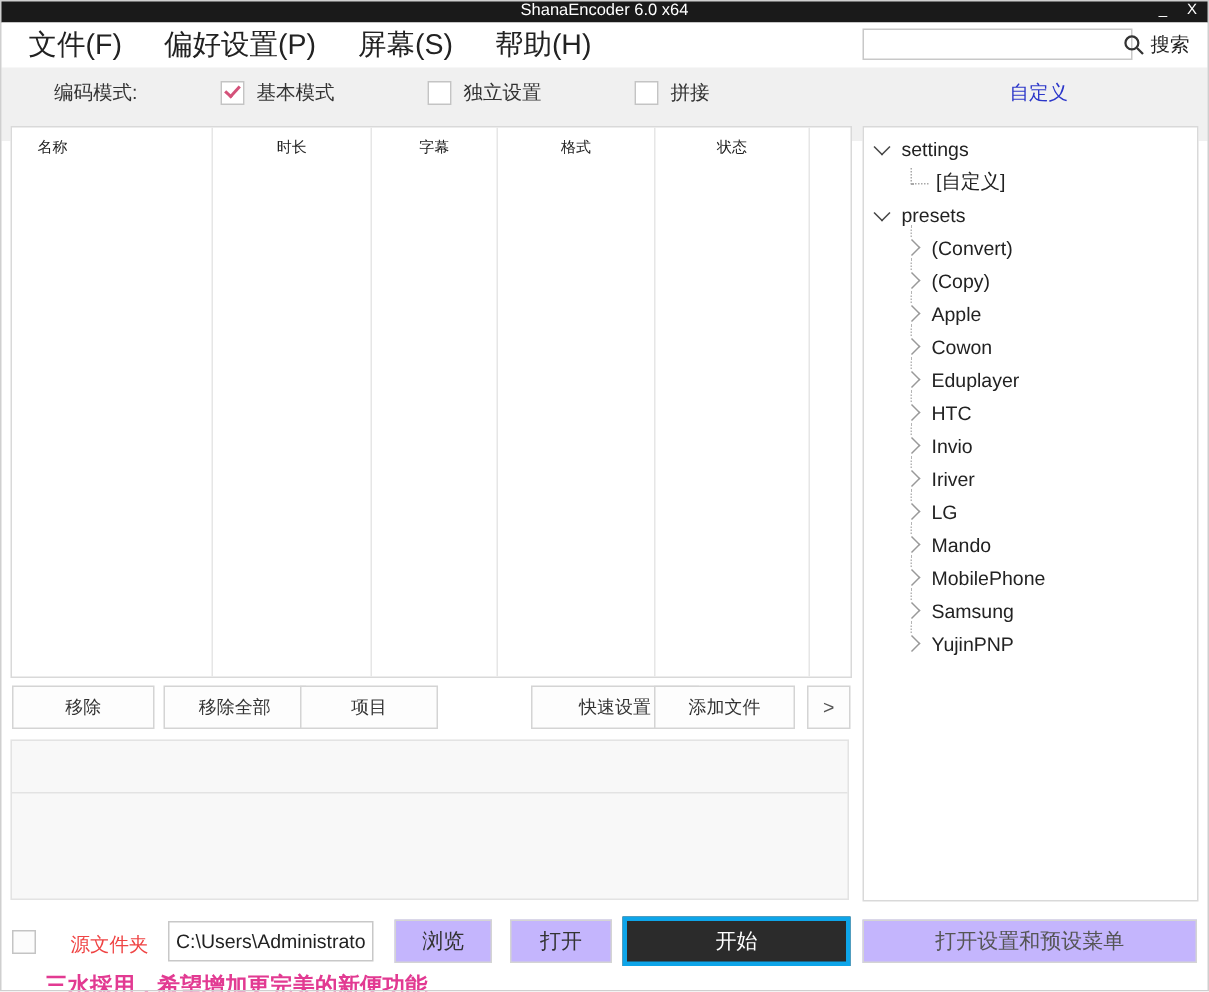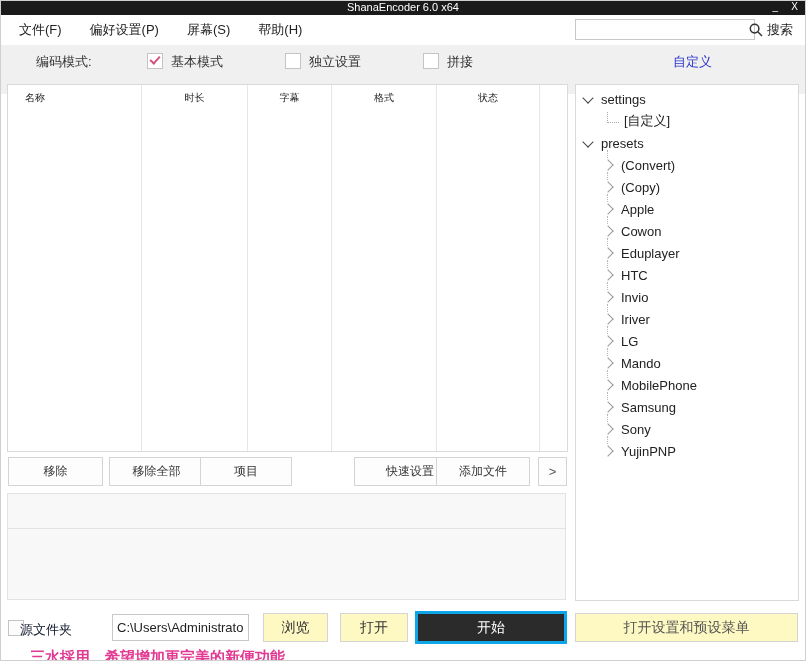--- a/index.html
+++ b/index.html
@@ -13,30 +13,30 @@
   
   .titlebar{position:absolute;left:0;top:0;width:806px;height:15px;background:#1a1a1a;color:#fff;}
   .titlebar .ttext{position:absolute;left:0;right:0;top:1px;text-align:center;font-size:11px;}
   .winbtn{position:absolute;top:0;font-size:10px;color:#fff;cursor:default;line-height:13px;}
   .btn-min{right:28px;}
   .btn-close{right:8px;}
 
   
   .menubar{position:absolute;left:1px;top:15px;width:804px;height:30px;background:#ffffff;}
   .menu-items{position:absolute;left:16px;top:0;height:30px;display:flex;align-items:center;}
-  .menu-item{font-size:13px;color:#222;margin-right:24px;padding:2px 2px;}
+  .menu-item{font-size:19px;color:#222;margin-right:24px;padding:2px 2px;}
   .searchbox{position:absolute;left:574px;top:4px;width:170px;height:19px;border:1px solid #c8c8c8;background:#fff;font-size:12px;padding:0 4px;outline:none;font-family:inherit;}
   .search-btn{position:absolute;left:748px;top:4px;height:22px;display:flex;align-items:center;font-size:13px;color:#222;}
   .search-btn svg{margin-right:4px;}
 
   
   .moderow{position:absolute;left:1px;top:45px;width:804px;height:49px;background:#f0f0f0;}
   .moderow .mlabel{position:absolute;left:35px;top:8px;font-size:13px;color:#333;}
   .opts{position:absolute;left:146px;top:0;height:34px;display:flex;align-items:center;}
-  .opt{display:flex;margin-right:62px;}
+  .opt{display:flex;align-items:center;margin-right:62px;}
   .box{position:relative;width:14px;height:14px;background:#fff;border:1px solid #c4c4c4;display:inline-block;}
   .tick{display:none;position:absolute;left:2px;top:2px;width:8px;height:4px;border-left:2px solid #d4527a;border-bottom:2px solid #d4527a;transform:rotate(-48deg);}
   .opt.checked .tick{display:block;}
   .olabel{margin-left:8px;font-size:13px;color:#333;}
   .custom-link{position:absolute;left:672px;top:8px;font-size:13px;color:#2b36c9;cursor:pointer;}
 
   
   .table-panel{position:absolute;left:7px;top:84px;width:559px;height:366px;background:#fff;border:1px solid #d9d9d9;}
   .cols{position:absolute;inset:0;display:flex;}
   .hcol{box-sizing:border-box;border-right:1px solid #e6e6e6;font-size:10px;color:#222;padding-top:6px;text-align:center;}
@@ -67,23 +67,23 @@
   .tree-row.lvl0{padding-left:8px;}
   .tree-row.lvl1{padding-left:28px;}
   .chev{width:7px;height:7px;border-right:1.6px solid #999;border-bottom:1.6px solid #999;transform:rotate(-45deg);margin-right:9px;flex:0 0 auto;}
   .tree-row.expanded .chev{border-color:#444;transform:rotate(45deg);margin-top:-3px;}
   .leafcon{display:none;}
   .tree-row.leaf .leafcon{display:inline-block;width:11px;height:10px;border-left:1px dotted #a8a8a8;border-bottom:1px dotted #a8a8a8;margin:-7px 5px 0 3px;flex:0 0 auto;}
   .tree-row.collapsed::before{content:"";position:absolute;left:31px;top:-4px;height:8px;border-left:1px dotted #b5b5b5;}
 
   
   .bb-check{position:absolute;left:8px;top:620px;width:14px;height:14px;background:#fcfcfc;border:1px solid #c4c4c4;}
-  .bb-label{position:absolute;left:20px;top:621px;font-size:13px;color:#0f172a;}
+  .bb-label{position:absolute;left:47px;top:621px;font-size:13px;color:#ef4444;}
   .bb-input{position:absolute;left:112px;top:614px;width:137px;height:27px;box-sizing:border-box;border:1px solid #c8c8c8;background:#fff;font-size:13px;color:#222;padding:0 4px;outline:none;font-family:inherit;overflow:hidden;white-space:nowrap;}
-  .bb-btn{position:absolute;top:613px;height:29px;box-sizing:border-box;border:1px solid #d4d4d4;background:#fef9c3;font-size:14px;color:#333;display:flex;align-items:center;justify-content:center;font-family:inherit;cursor:default;}
+  .bb-btn{position:absolute;top:613px;height:29px;box-sizing:border-box;border:1px solid #d4d4d4;background:#c4b5fd;font-size:14px;color:#333;display:flex;align-items:center;justify-content:center;font-family:inherit;cursor:default;}
   .bb-browse{left:263px;width:65px;}
   .bb-open{left:340px;width:68px;}
   .bb-start{left:415px;top:611px;width:152px;height:33px;background:#2b2b2b;border:3px solid #0ea5e9;color:#fff;position:absolute;box-sizing:border-box;display:flex;align-items:center;justify-content:center;font-size:14px;font-family:inherit;cursor:default;}
   .bb-preset{left:575px;width:223px;color:#555;}
 
   
   .marquee{position:absolute;left:30px;top:648px;font-size:15px;font-weight:bold;color:#e23a92;white-space:nowrap;}
 </style>
 </head>
 <body>
@@ -263,25 +263,20 @@
 
         <span class="tlabel">MobilePhone</span>
       </div>
 
       <div class="tree-row collapsed lvl1">
         <span class="chev"></span>
 
         <span class="tlabel">Samsung</span>
       </div>
 
-      <div class="tree-row collapsed lvl1">
-        <span class="chev"></span>
-
-        <span class="tlabel">Sony</span>
-      </div>
 
       <div class="tree-row collapsed lvl1">
         <span class="chev"></span>
 
         <span class="tlabel">YujinPNP</span>
       </div>
     </div>
 </div>
 
 <span class="bb-check"></span>

